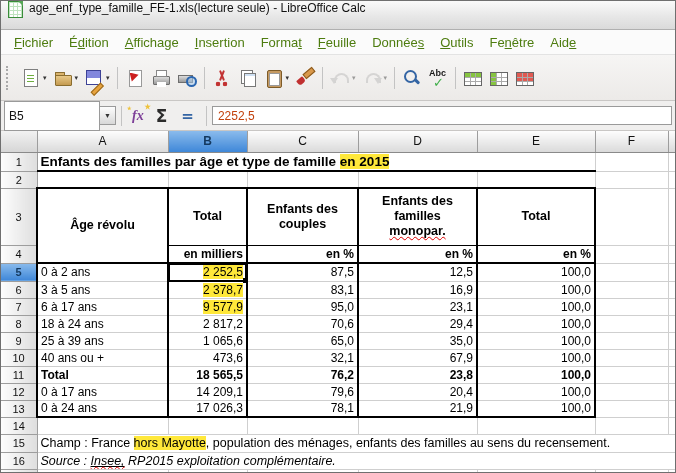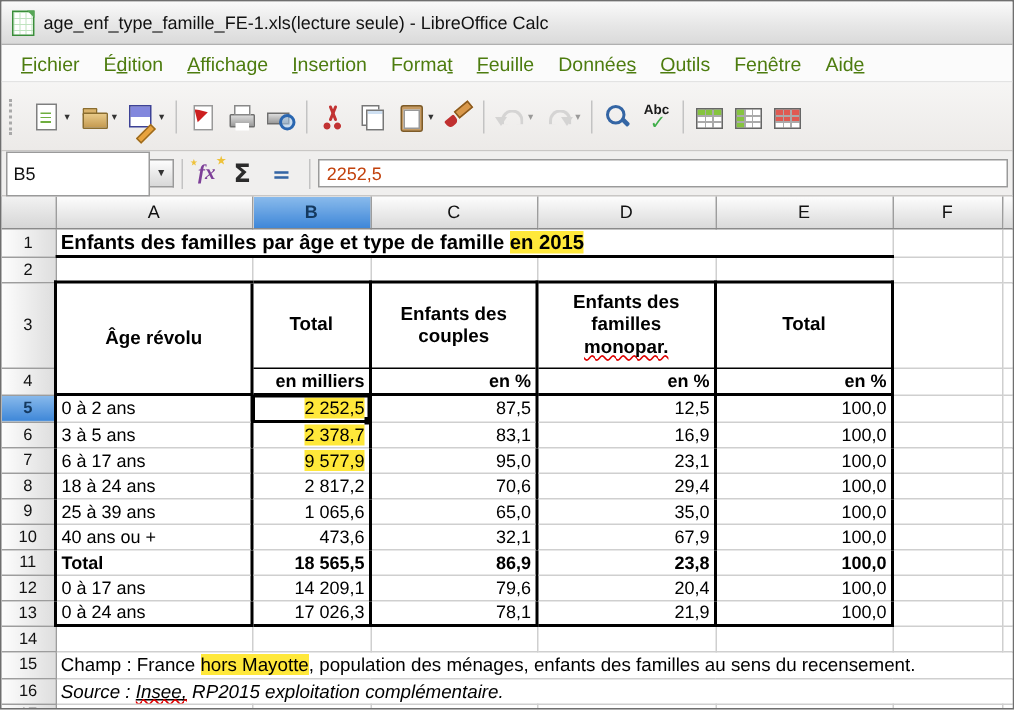--- a/index.html
+++ b/index.html
@@ -1,19 +1,19 @@
 <!DOCTYPE html>
 <html><head>
 <meta charset="utf-8">
 <style>
   html,body{margin:0;padding:0;background:#9a9a9a;font-family:"Liberation Sans",sans-serif;}
   .window{width:676px;height:473px;box-sizing:border-box;border:1px solid #6f6f6f;background:#fff;overflow:hidden;position:relative;}
 
   
-  .titlebar{height:28px;background:linear-gradient(#fafafa,#e7e7e7 55%,#dadada);border-bottom:1px solid #b0b0b0;display:flex;align-items:center;padding:0 7px;gap:6px;font-size:12px;color:#111;}
+  .titlebar{height:28px;background:linear-gradient(#fafafa,#e7e7e7 55%,#dadada);border-bottom:1px solid #b0b0b0;display:flex;align-items:flex-start;padding:0 7px;gap:6px;font-size:12px;color:#111;}
   .appicon{width:13px;height:15px;background:#fff;border:1px solid #3a8d3a;position:relative;flex:0 0 auto;
     background-image:linear-gradient(#bfe3bf 1px,transparent 1px),linear-gradient(90deg,#bfe3bf 1px,transparent 1px);background-size:4px 4px;}
   .appicon::after{content:"";position:absolute;top:-1px;right:-1px;border-left:5px solid transparent;border-top:5px solid #57a657;}
 
   
   .menubar{height:24px;background:#fbfbfb;border-bottom:1px solid #e3e3e3;display:flex;align-items:center;font-size:13px;padding-left:5px;color:#4d7c0f;}
   .menuitem{padding:2px 8px;white-space:nowrap;}
   .menuitem u{text-decoration:underline;}
 
   
@@ -334,21 +334,21 @@
       <td class="br num">32,1</td>
       <td class="br num">67,9</td>
       <td class="br num">100,0</td>
       <td></td>
           <td></td>
     </tr>
     <tr>
       <td class="rowhdr">11</td>
       <td class="bl b">Total</td>
       <td class="bl br num b">18 565,5</td>
-      <td class="br num b">86,9</td>
+      <td class="br num b">76,2</td>
       <td class="br num b">23,8</td>
       <td class="br num b">100,0</td>
       <td></td>
           <td></td>
     </tr>
     <tr>
       <td class="rowhdr">12</td>
       <td class="bl">0 à 17 ans</td>
       <td class="bl br num">14 209,1</td>
       <td class="br num">79,6</td>

